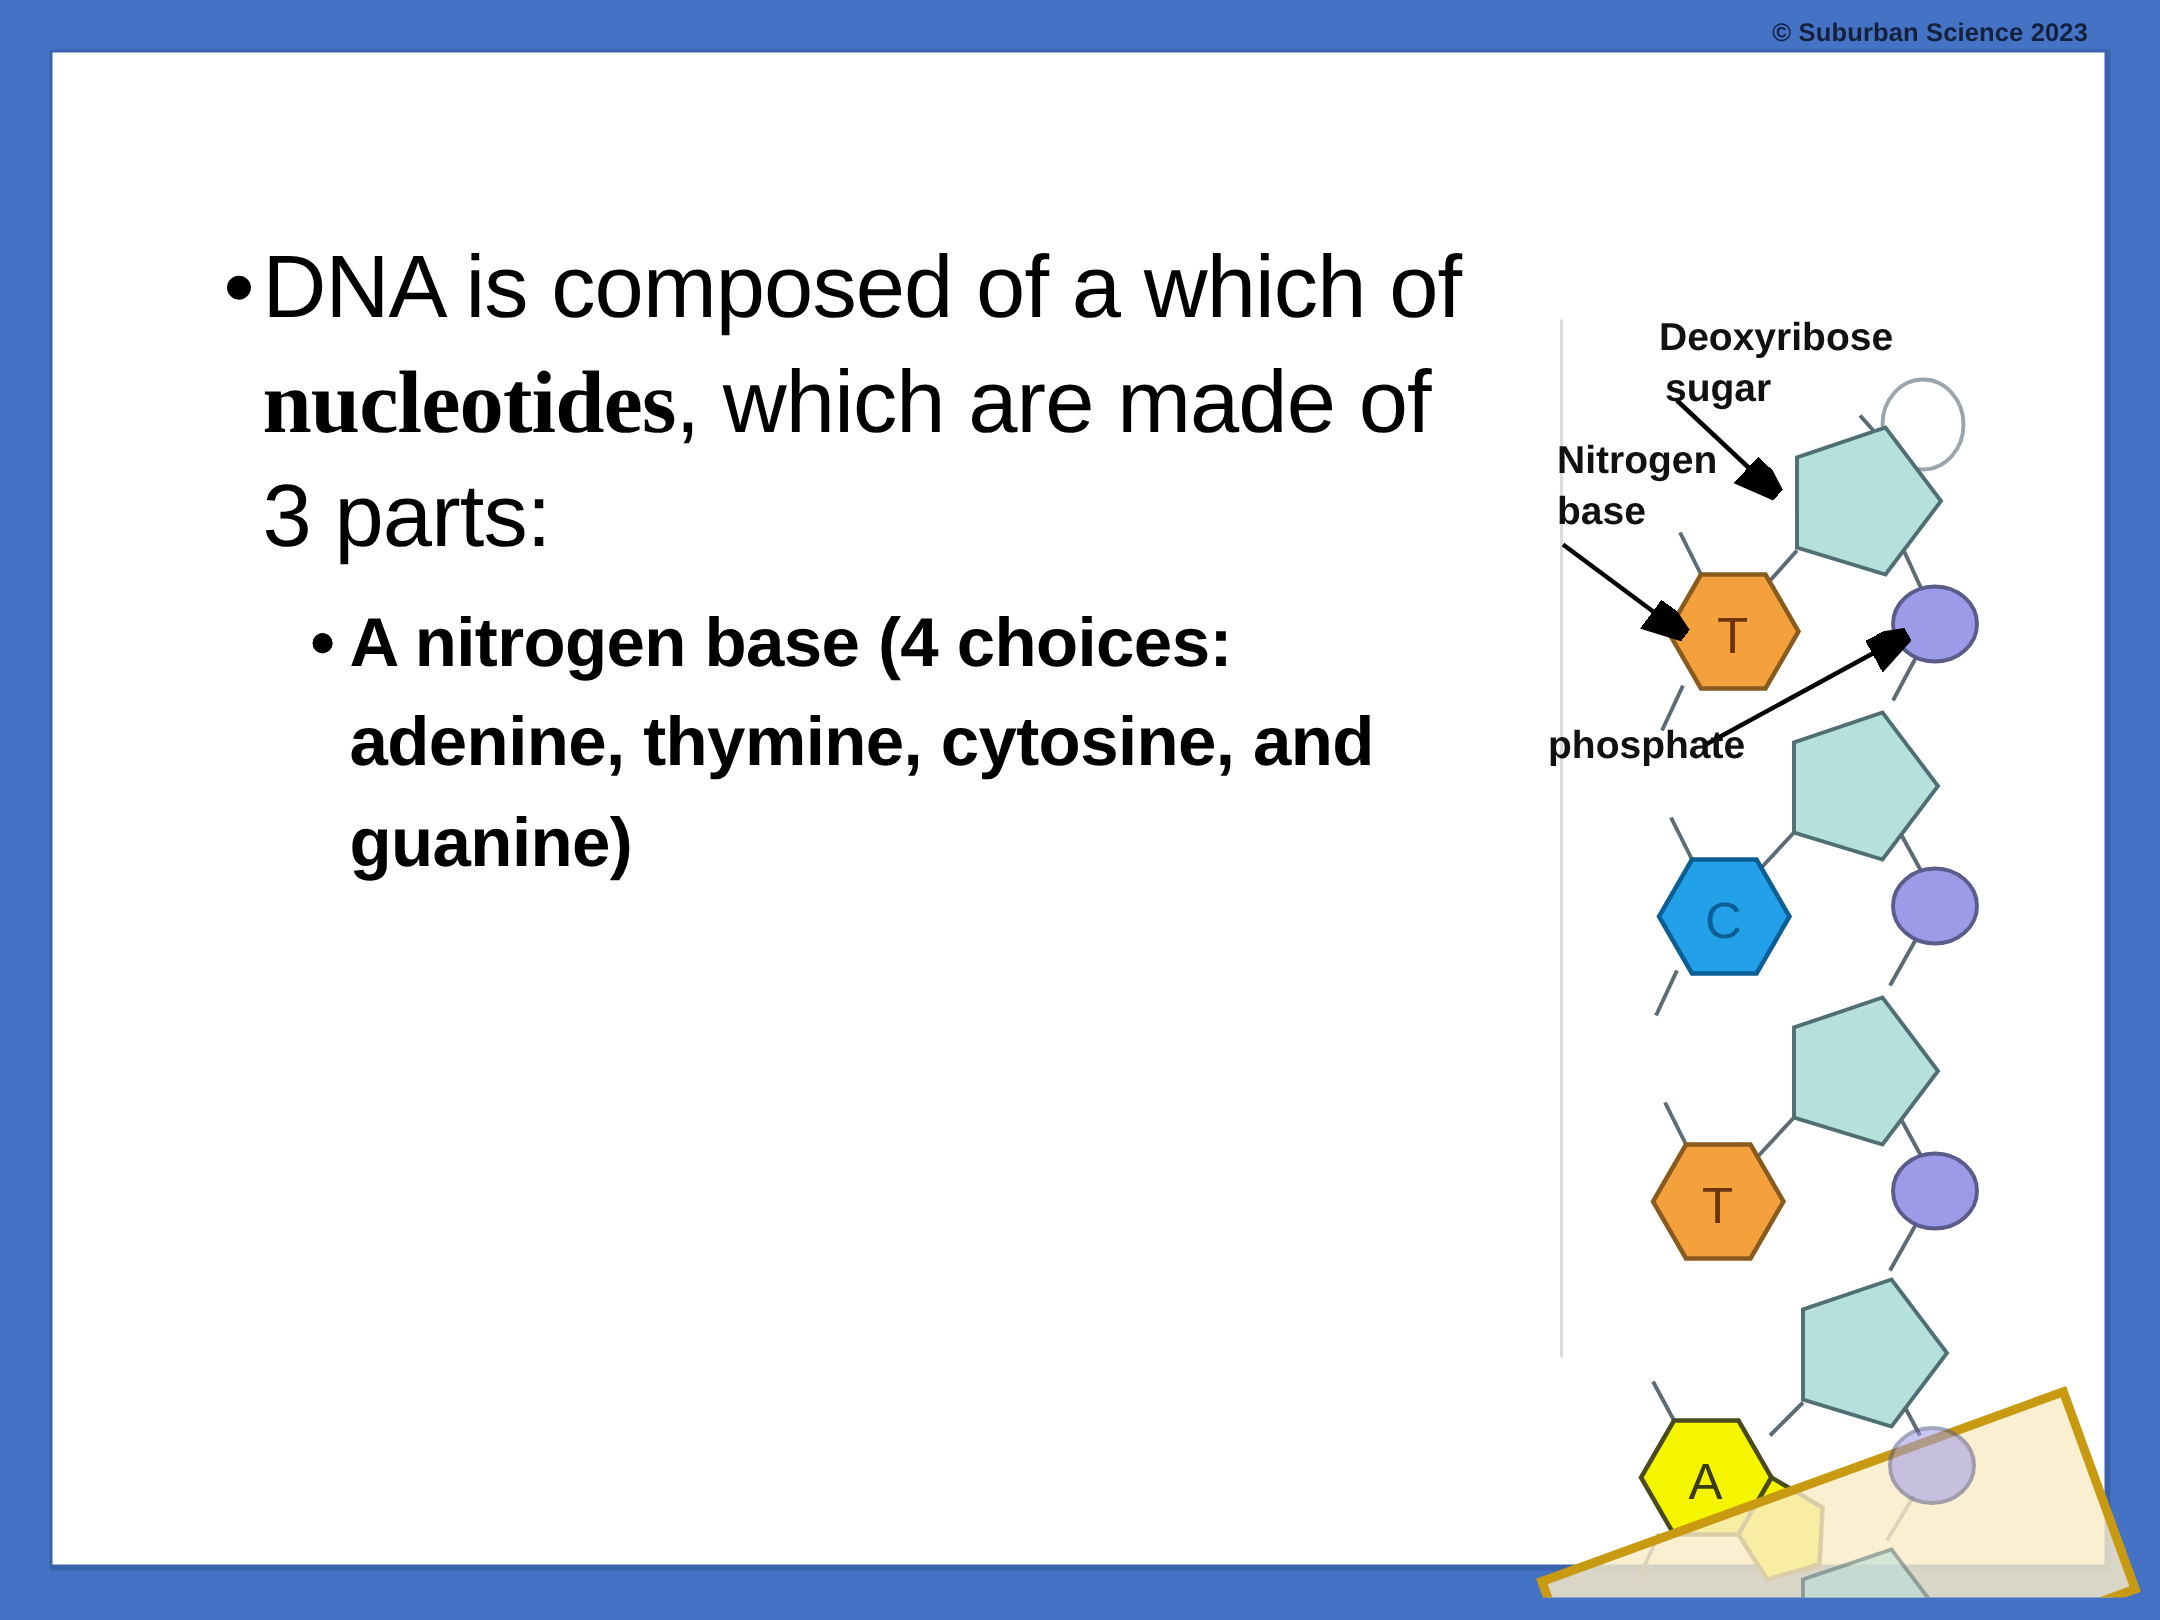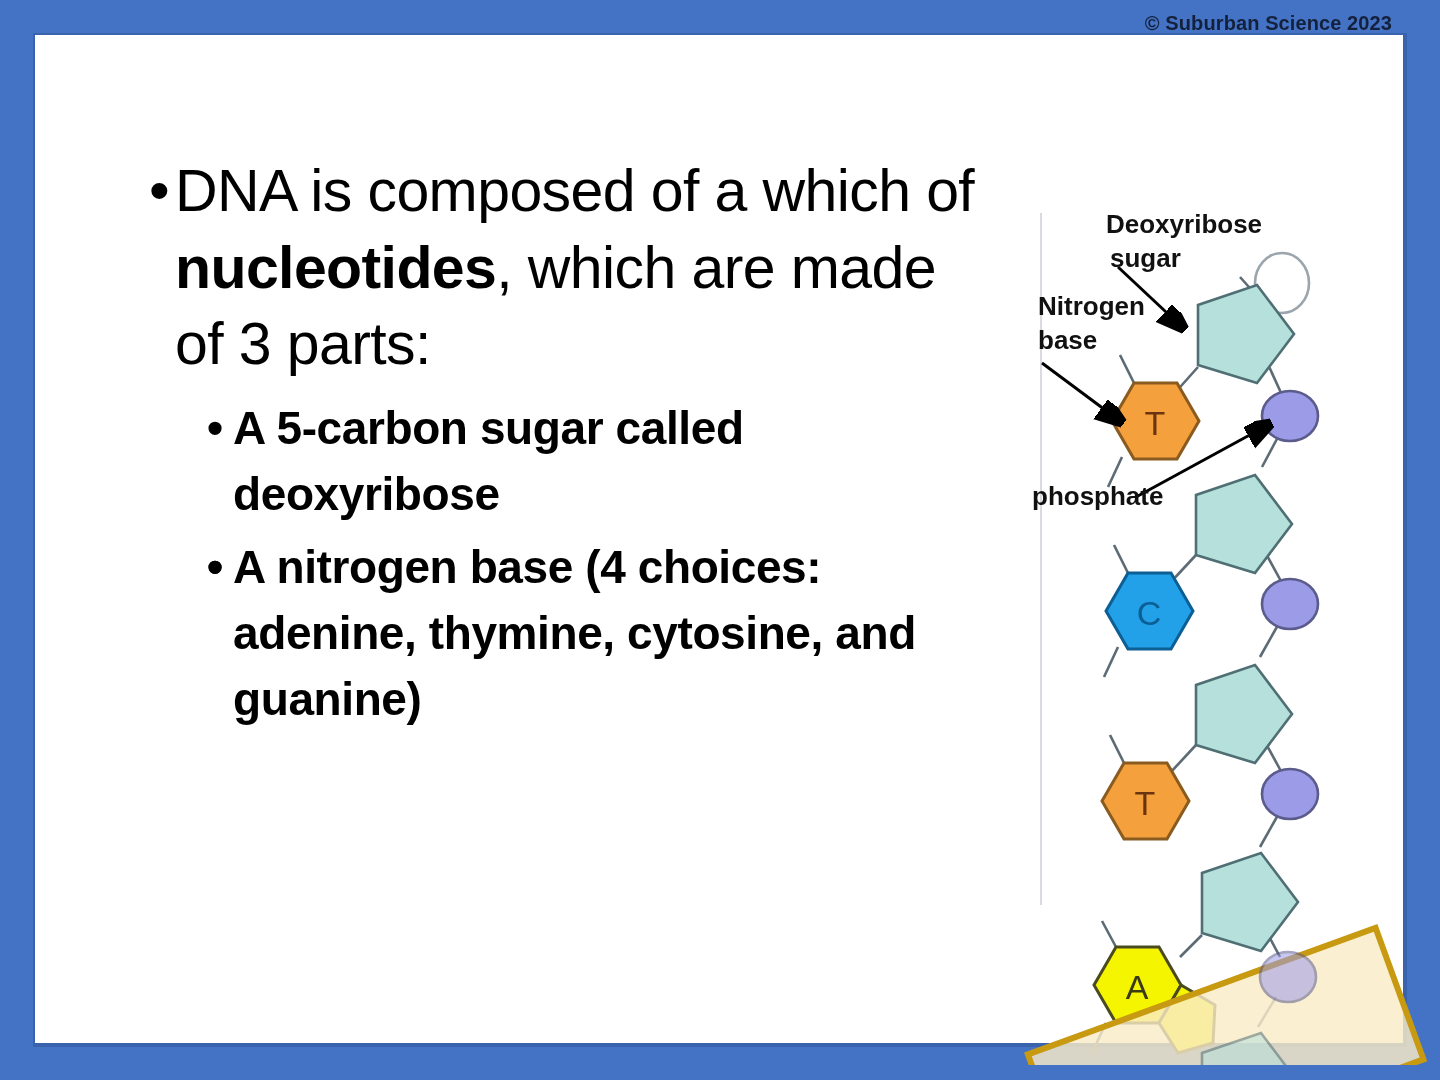--- a/index.html
+++ b/index.html
@@ -32,21 +32,21 @@
     left: 35px;
     top: 35px;
     width: 1368px;
     height: 1008px;
     background: #FFFFFF;
   }
   #copyright {
     position: absolute;
     right: 48px;
     top: 12px;
-    font-size: 20px;
+    font-size: 17px;
     font-weight: 700;
     color: #14213D;
     letter-spacing: 0.1px;
     white-space: nowrap;
   }
 
   
   #text-block {
     position: absolute;
     left: 110px;
@@ -61,21 +61,21 @@
     color: #000000;
     letter-spacing: -0.6px;
   }
   .lvl1 .bullet-dot {
     position: absolute;
     left: 4px;
     top: 0;
     font-size: 59px;
     line-height: 1.30;
   }
-  .lvl1 b { font-weight: 700; }
+  .lvl1 b { font-weight: 700; font-family: Liberation Serif, serif; }
 
   .sub-list {
     margin-top: 12px;
     padding-left: 62px;
   }
   .lvl2 {
     position: relative;
     padding-left: 26px;
     font-size: 46px;
     line-height: 1.44;
@@ -116,21 +116,21 @@
 
     <div id="text-block">
 
       <div class="lvl1">
         <span class="bullet-dot">•</span><span>DNA is composed of a which of </span><b>nucleotides</b><span>, which are made of 3 parts:</span>
       </div>
 
       <div class="sub-list">
 
         <div class="lvl2">
-          <span class="bullet-dot">•</span><span>A 5-carbon sugar called deoxyribose</span>
+          <span class="bullet-dot">•</span>
         </div>
 
         <div class="lvl2">
           <span class="bullet-dot">•</span>
         </div>
 
         <div class="lvl2">
           <span class="bullet-dot">•</span><span>A nitrogen base (4 choices: adenine, thymine, cytosine, and guanine)</span>
         </div>
 

